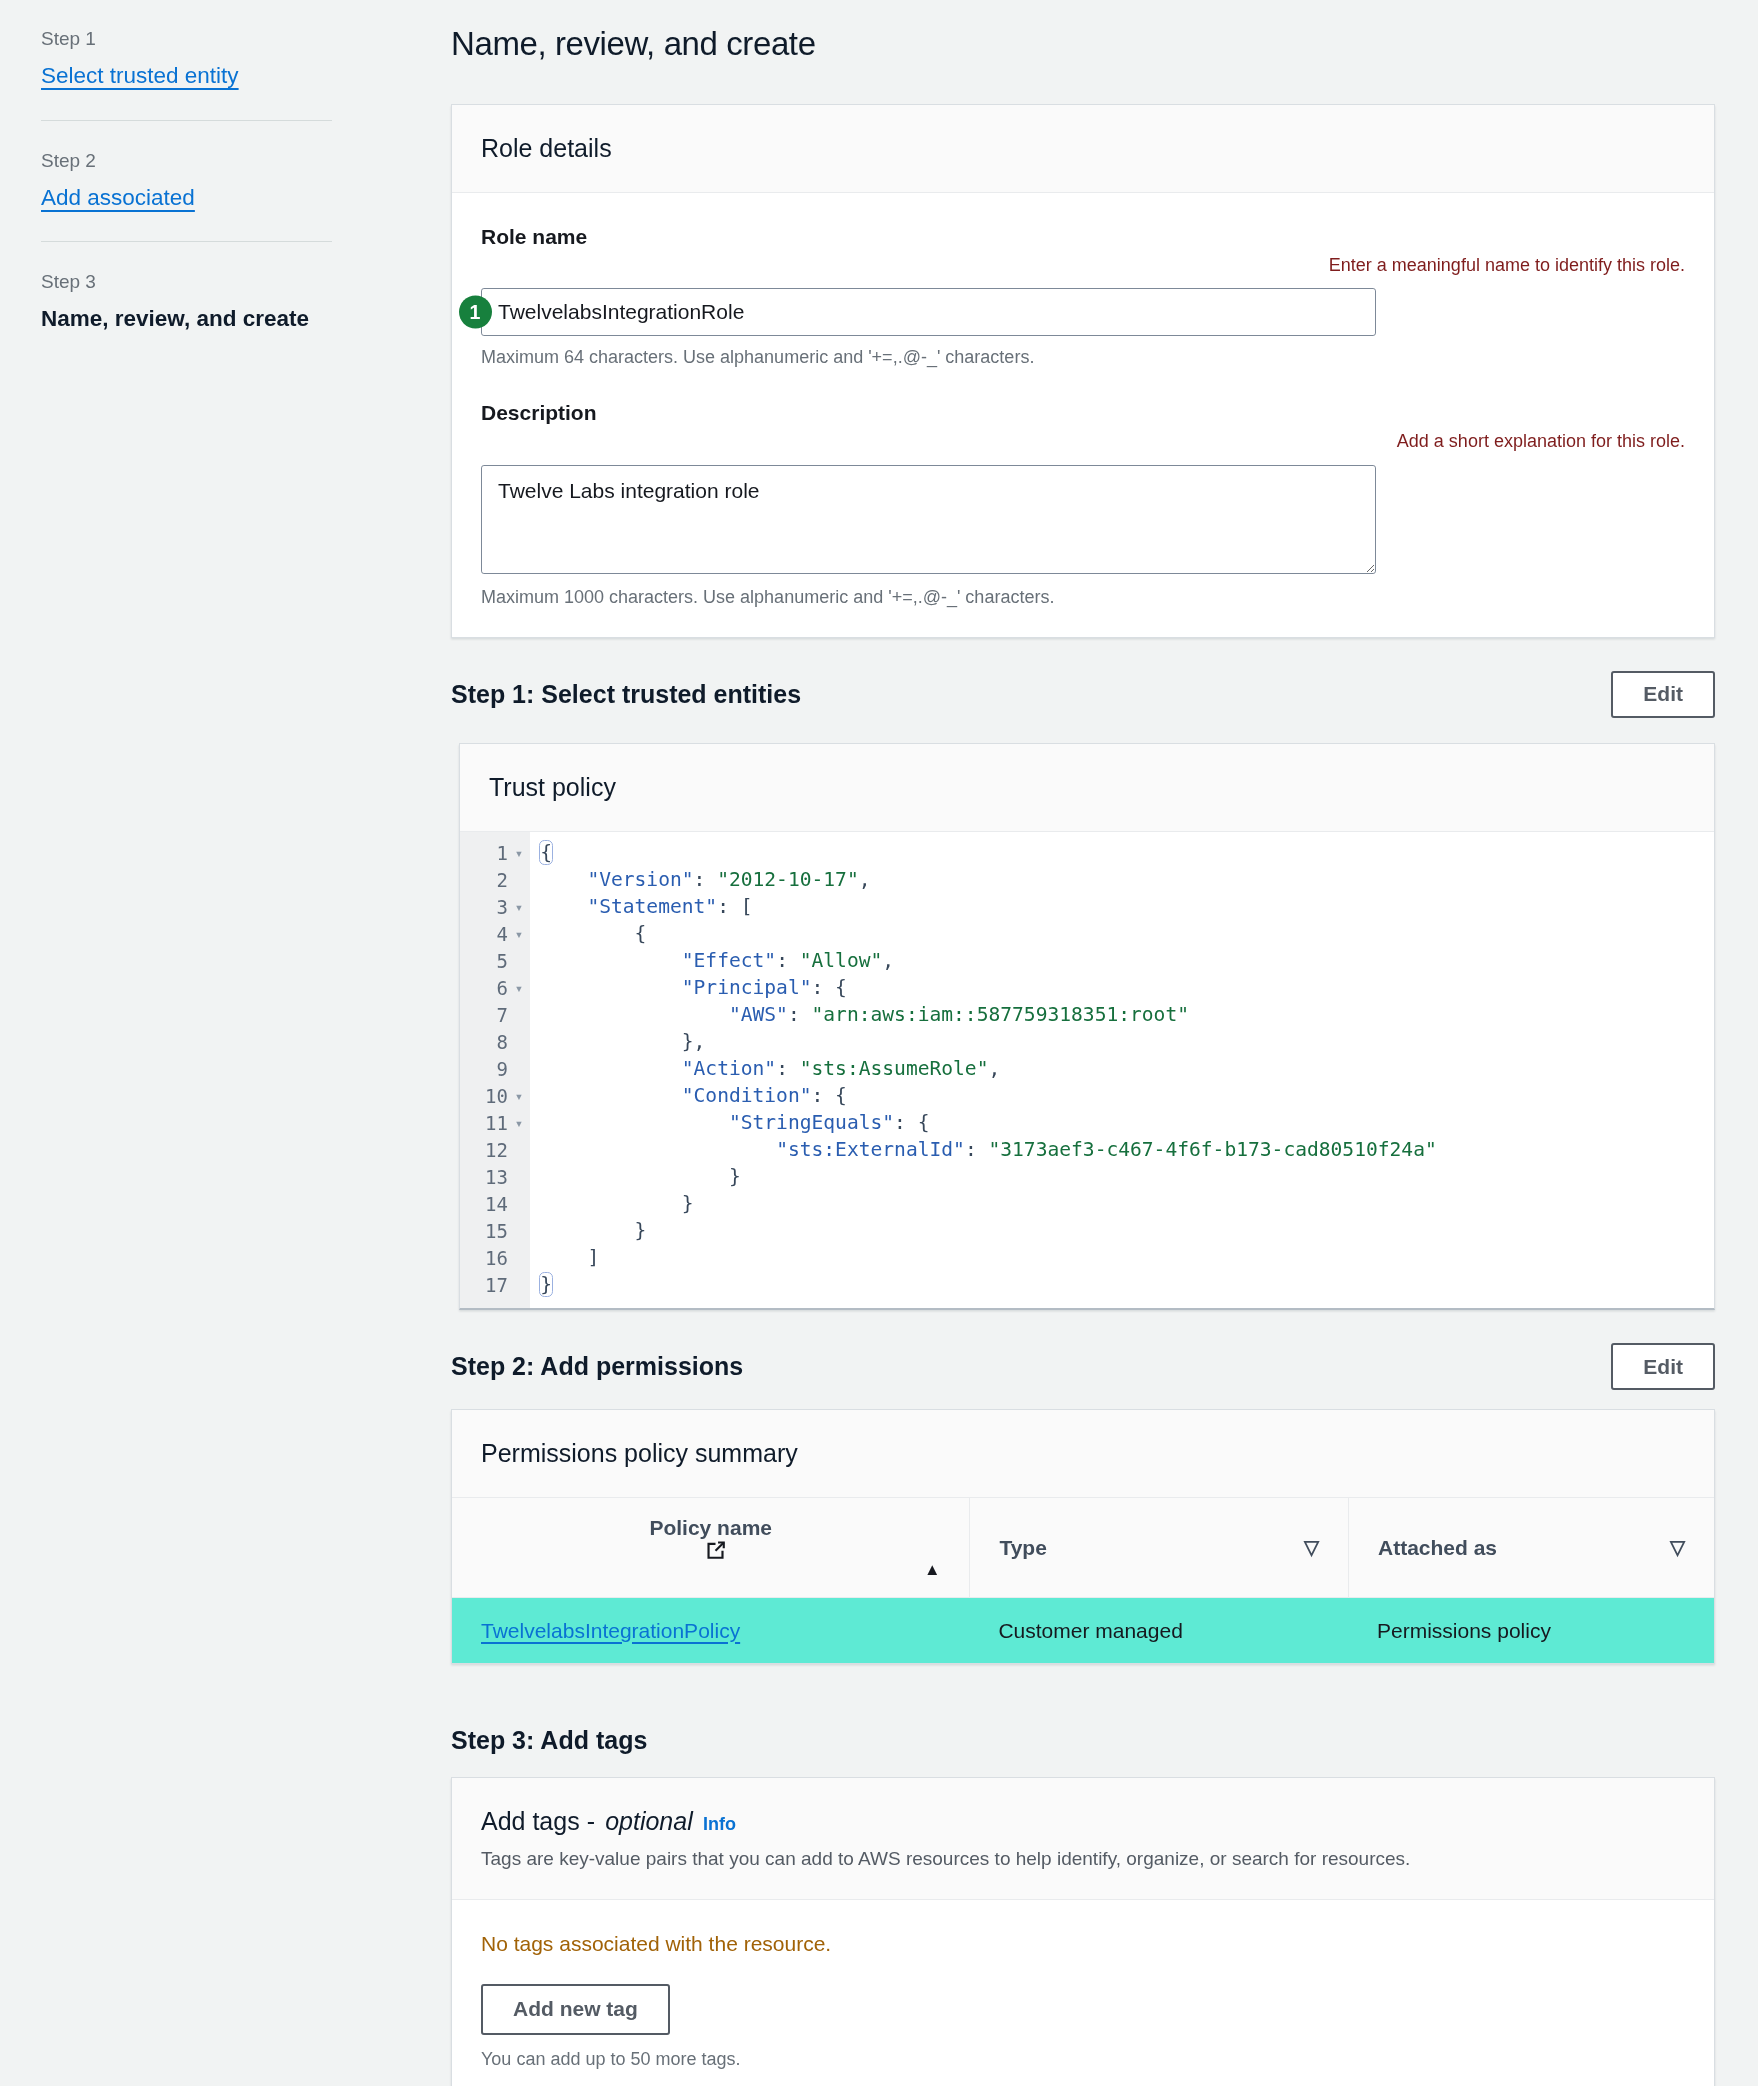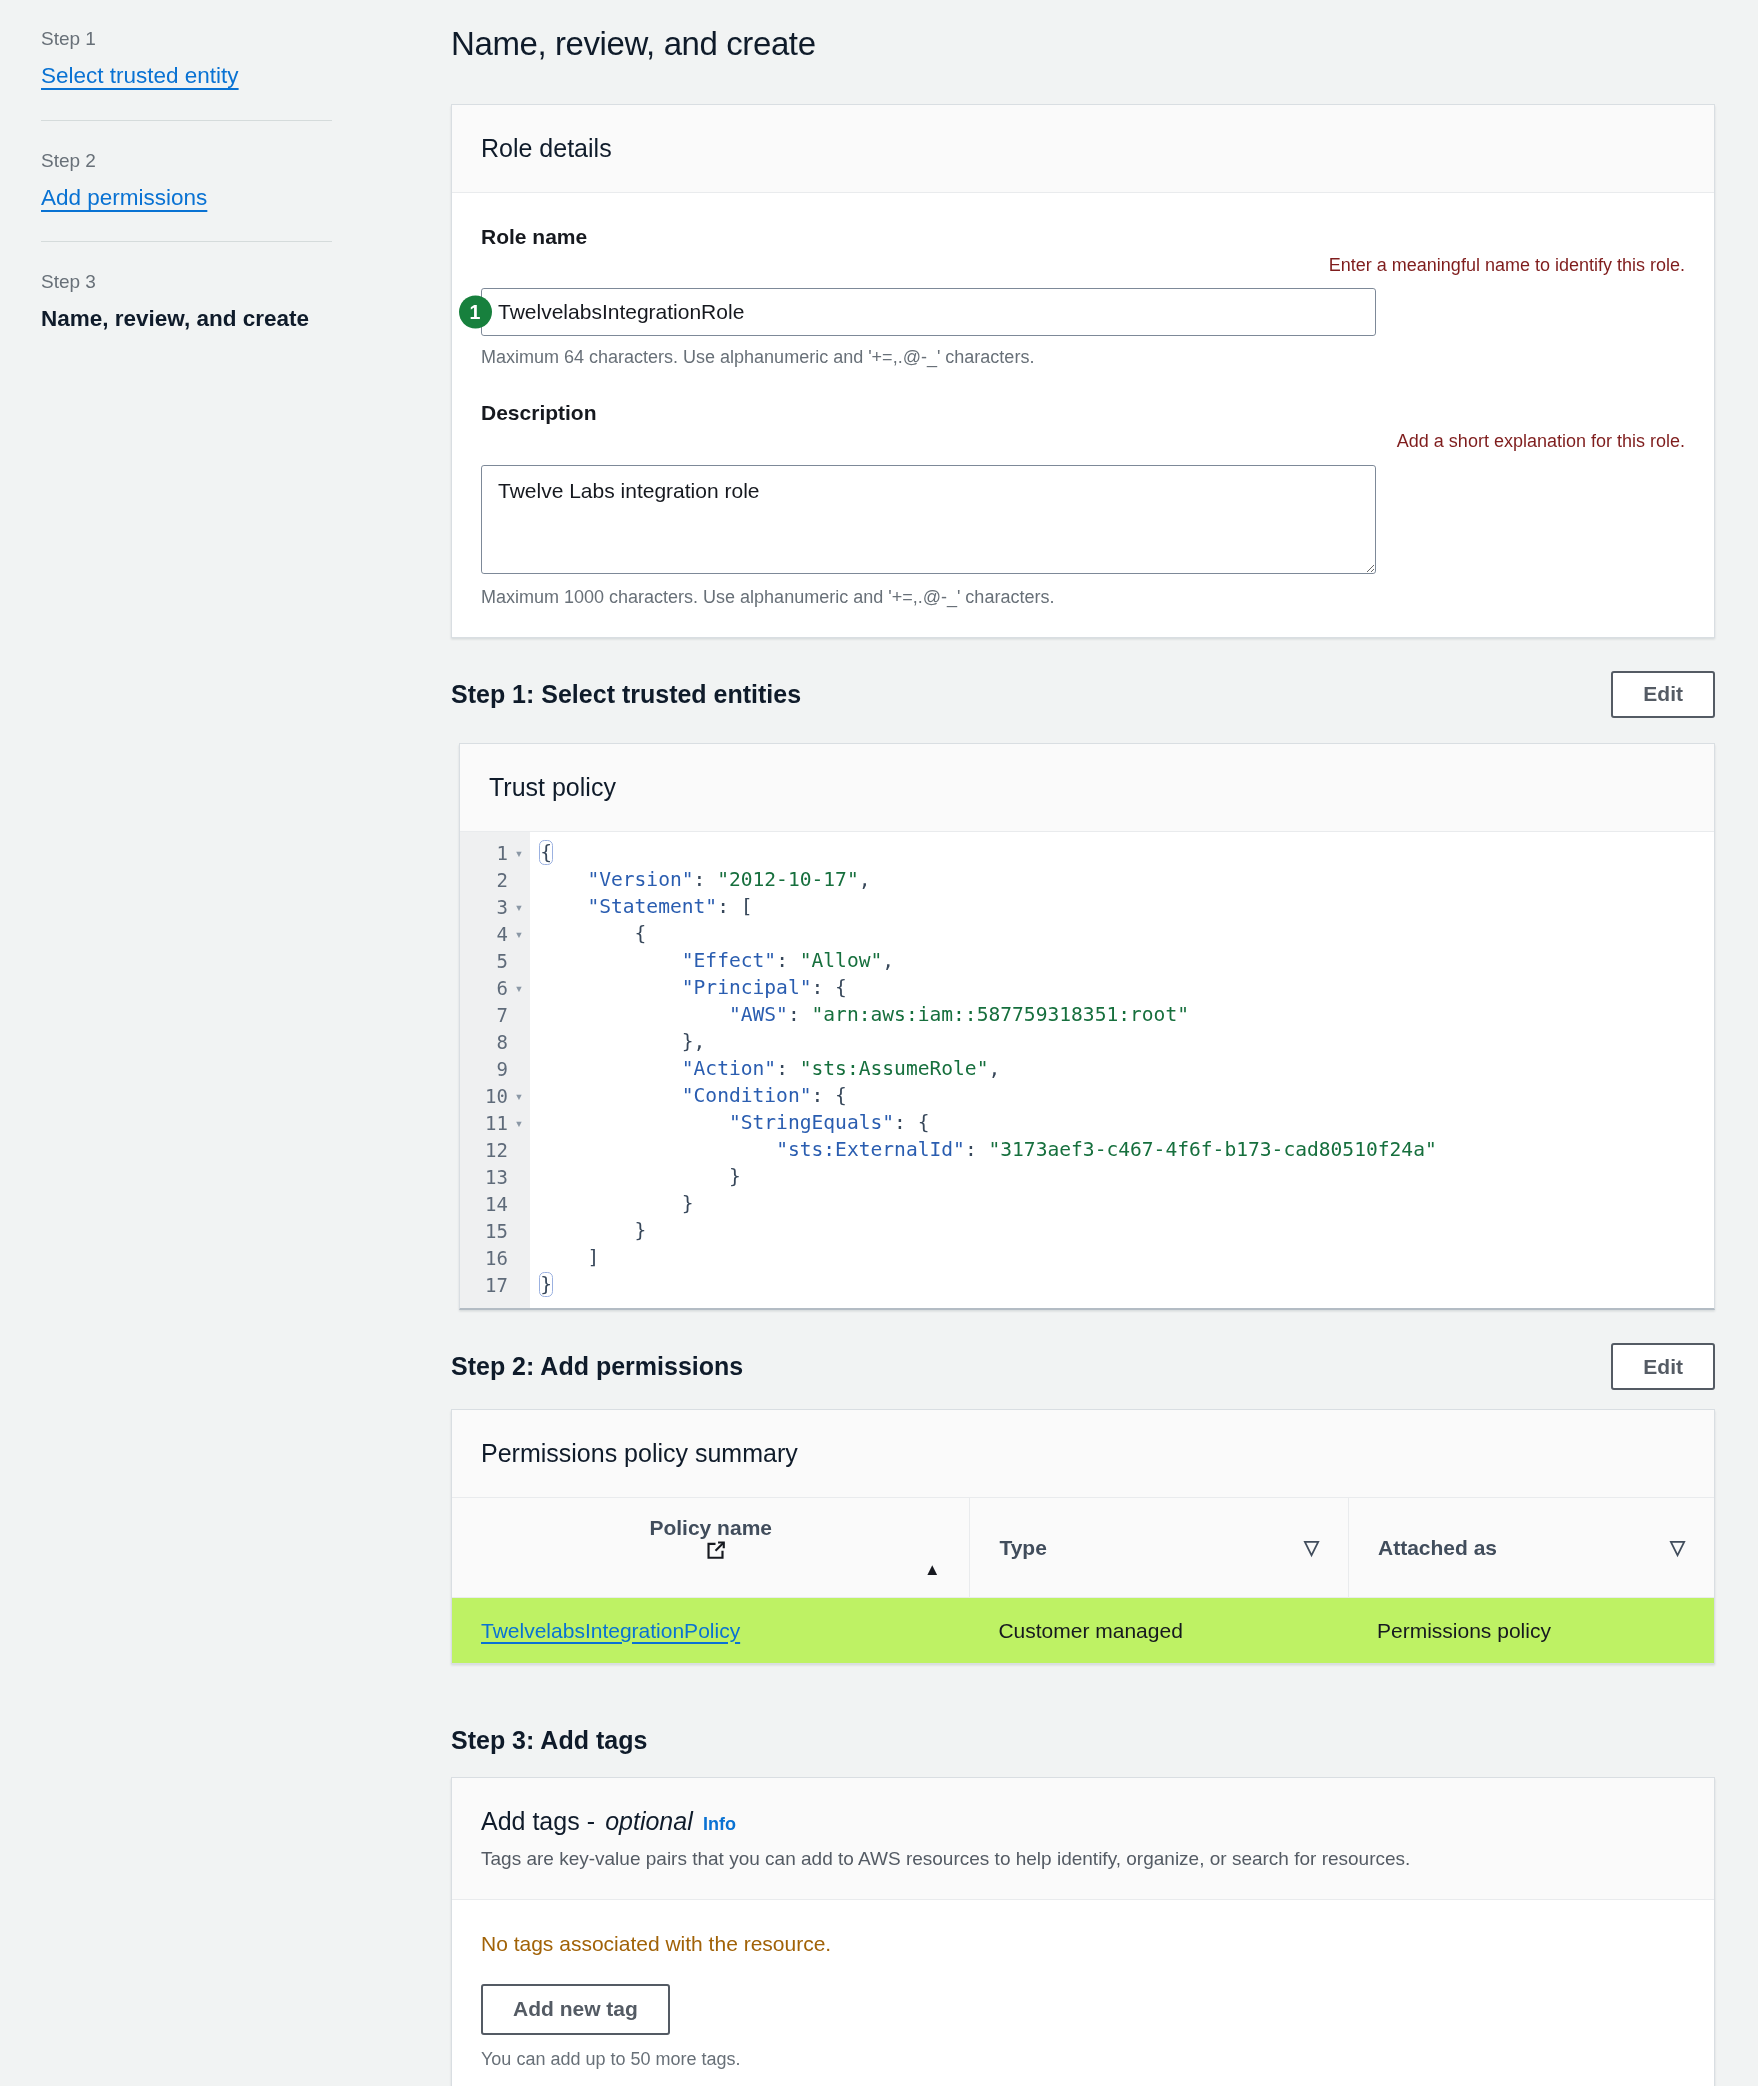--- a/index.html
+++ b/index.html
@@ -78,21 +78,21 @@
 
   
   .perm-card { margin-top:19px; }
   .tbl-head { display:flex; background:#fafafa; border-bottom:1.5px solid #e9ebed; }
   .th { display:flex; align-items:center; font-size:21px; font-weight:700; color:#414d5c; padding:17.4px 29px; }
   .th + .th { border-left:1.5px solid #e9ebed; }
   .col-1 { width:41%;flex-direction:column; } .col-2 { width:30%; } .col-3 { width:29%;gap:28px; }
   .sort-icon { margin-left:auto; font-size:16.7px; color:#16191f; cursor:pointer; }
   .filter-icon { margin-left:auto; font-size:19.6px; color:#414d5c; cursor:pointer; }
   .ext-icon { margin-left:10.2px; display:inline-flex; }
-  .tbl-row { display:flex; background:#bef264; }
+  .tbl-row { display:flex; background:#5eead4; }
   .td { font-size:21px; padding:20.3px 29px; color:#16191f; }
   .link { color:#0972d3; text-decoration:underline; text-underline-offset:4.4px; cursor:pointer; }
 
   
   .tags-section-title { margin-top:64px; }
   .tags-card { margin-top:22px; }
   .tags-header-title { display:flex; align-items:baseline; gap:10.2px; }
   .tags-optional { font-style:italic; font-weight:400; }
   .info-link { font-size:18px; font-weight:700; color:#0972d3; cursor:pointer; }
   .tags-desc { font-size:19px; color:#545b64; margin-top:11.6px; }
@@ -104,21 +104,21 @@
 <body>
 
 <nav class="sidebar">
   <div>
     <div class="side-step">Step 1</div>
     <a class="side-link">Select trusted entity</a>
   </div>
   <hr class="side-div">
   <div>
     <div class="side-step">Step 2</div>
-    <a class="side-link">Add permissions</a>
+    <a class="side-link">Add associated</a>
   </div>
   <hr class="side-div">
   <div>
     <div class="side-step">Step 3</div>
     <div class="side-current">Name, review, and create</div>
   </div>
 </nav>
 
 <main class="main">
 

